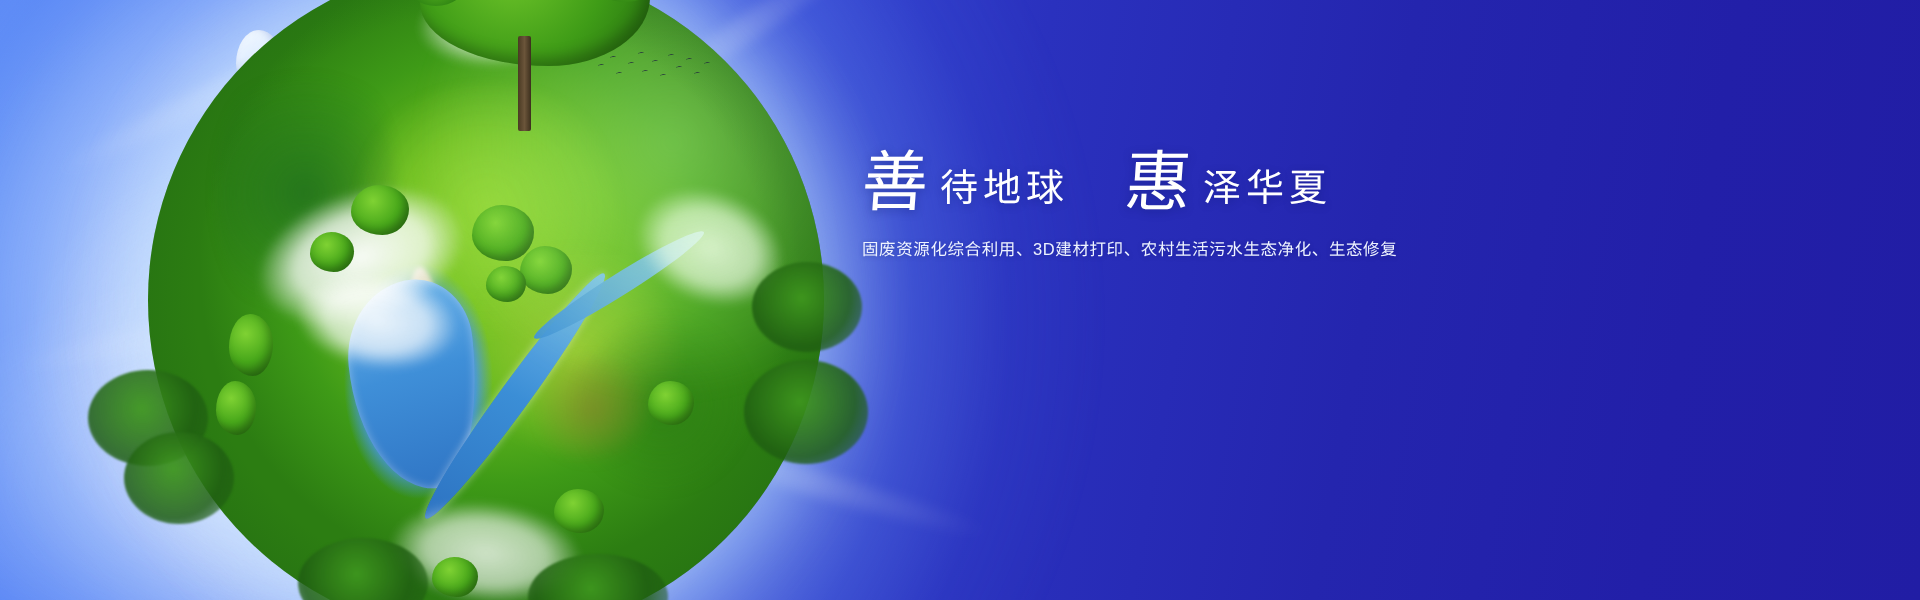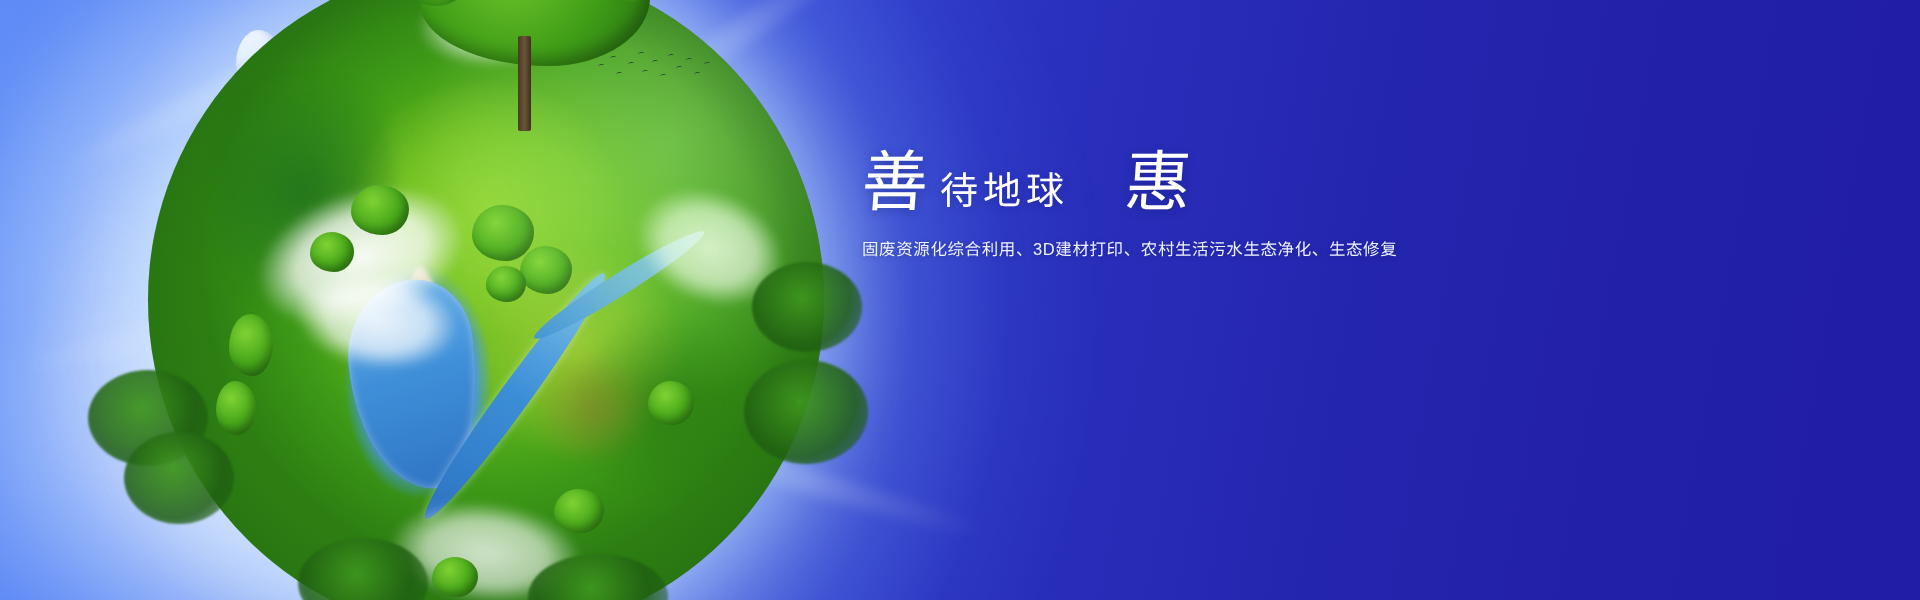--- a/index.html
+++ b/index.html
@@ -203,21 +203,21 @@
   .hl-big{
     font-family:"DejaVu Serif","Liberation Serif",serif;
     font-size:66px;
     line-height:1;
     font-weight:400;
     letter-spacing:0;
     text-shadow:0 2px 10px rgba(10,20,90,.35);
     transform:skewX(-4deg);
   }
   .hl-small{
-    font-family:Liberation Sans, sans-serif;
+    font-family:Liberation Mono, monospace;
     font-size:38px;
     line-height:1;
     letter-spacing:5px;
     padding-left:12px;
     padding-bottom:6px;
     text-shadow:0 2px 8px rgba(10,20,90,.3);
   }
   .hl-gap{width:56px;}
 
   .subtitle{
@@ -347,20 +347,21 @@
   <div class="content">
 
     <div class="headline">
       <span class="hl-group">
         <span class="hl-big">善</span>
         <span class="hl-small">待地球</span>
       </span>
       <span class="hl-gap"></span>
       <span class="hl-group">
         <span class="hl-big">惠</span>
+        <span class="hl-small">泽华夏</span>
       </span>
     </div>
 
 
     <div class="desc">固废资源化综合利用、3D建材打印、农村生活污水生态净化、生态修复</div>
 
 
   </div>
 </div>
 

